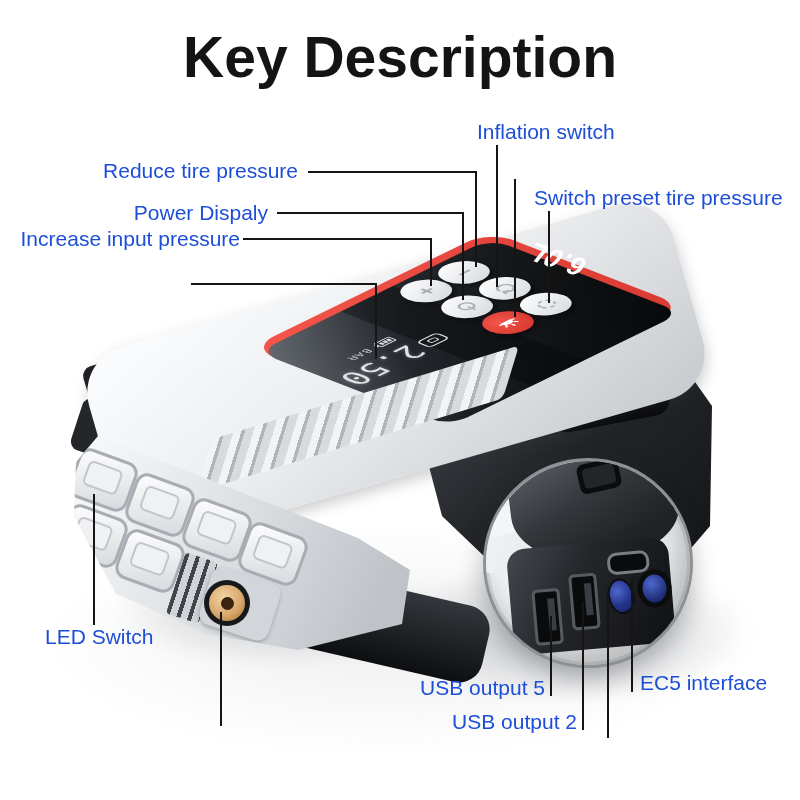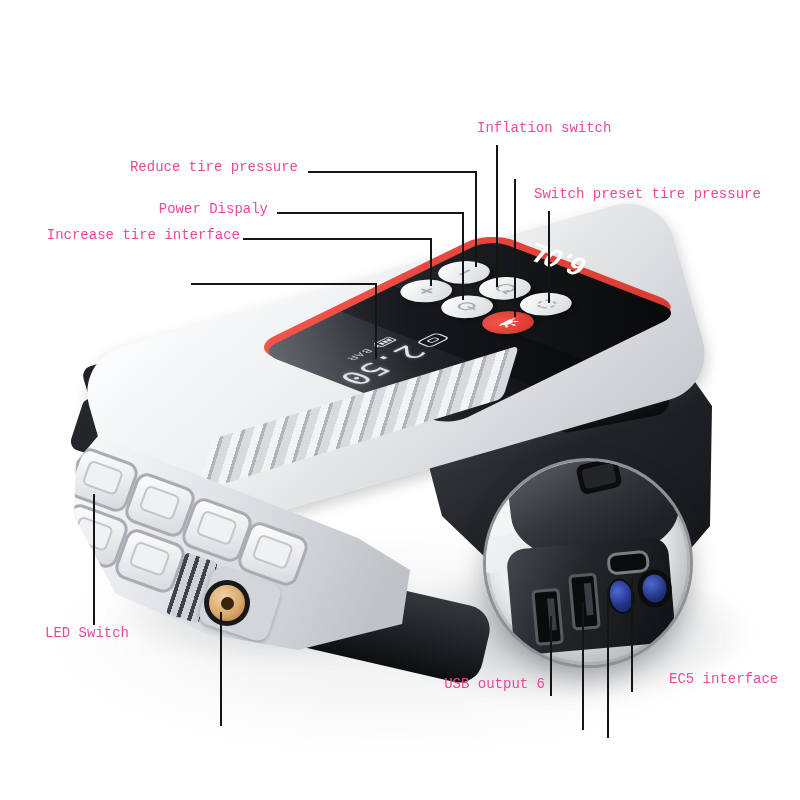--- a/index.html
+++ b/index.html
@@ -2,21 +2,21 @@
 <html><head>
 <meta charset="utf-8">
 <style>
   html,body{margin:0;padding:0;}
   body{width:800px;height:800px;background:#ffffff;font-family:"Liberation Sans",sans-serif;overflow:hidden;}
   .canvas{position:relative;width:800px;height:800px;background:#fff;overflow:hidden;}
 
   .title{position:absolute;left:0;top:24px;width:800px;text-align:center;
          font-size:57px;font-weight:800;color:#141414;letter-spacing:0;z-index:40;}
 
-  .label{position:absolute;font-size:14px;color:#ec4899;white-space:nowrap;z-index:41;font-family:Liberation Mono, monospace;}
+  .label{position:absolute;font-size:21px;color:#1d4ed8;white-space:nowrap;z-index:41;}
 
   .ln{position:absolute;background:#151515;z-index:38;}
   .h{height:2px;} .v{width:2px;}
 
   
   .shadow{position:absolute;border-radius:50%;z-index:1;filter:blur(7px);}
   .sh1{left:110px;top:556px;width:330px;height:110px;
        background:radial-gradient(ellipse at center,rgba(120,126,133,.38),rgba(120,126,133,0) 70%);}
   .sh2{left:390px;top:562px;width:360px;height:140px;
        background:radial-gradient(ellipse at center,rgba(110,116,124,.42),rgba(110,116,124,0) 72%);}
@@ -124,20 +124,21 @@
   .ec5 i{position:absolute;left:5px;top:5px;width:24px;height:28px;border-radius:50%;display:block;
        background:radial-gradient(circle at 38% 32%,#4e68cf 0%,#1d2b73 70%);}
 
   svg{display:block;}
 </style>
 </head>
 <body>
 
 <div class="canvas">
 
+  <div class="title">Key Description</div>
 
   <div class="shadow sh3"></div>
   <div class="shadow sh1"></div>
   <div class="shadow sh2"></div>
 
   <div class="underside"></div>
   <div class="wedge-tl"></div>
   <div class="nub-left"></div>
 
   <div class="body-dark">
@@ -290,18 +291,19 @@
   <div class="ln v" style="left:220px;top:612px;height:114px;"></div>
   <div class="ln v" style="left:550px;top:616px;height:80px;"></div>
   <div class="ln v" style="left:582px;top:602px;height:128px;"></div>
   <div class="ln v" style="left:607px;top:590px;height:148px;"></div>
   <div class="ln v" style="left:631px;top:578px;height:114px;"></div>
 
   <div class="label" style="left:477px;top:120px;">Inflation switch</div>
   <div class="label" style="right:502px;top:159px;">Reduce tire pressure</div>
   <div class="label" style="left:534px;top:186px;">Switch preset tire pressure</div>
   <div class="label" style="right:532px;top:201px;">Power Dispaly</div>
-  <div class="label" style="right:560px;top:227px;">Increase tire interface</div>
+  <div class="label" style="right:560px;top:227px;">Increase input pressure</div>
   <div class="label" style="left:45px;top:625px;">LED Switch</div>
-  <div class="label" style="right:255px;top:676px;">USB output 6</div>
-  <div class="label" style="left:669px;top:671px;">EC5 interface</div>
+  <div class="label" style="right:255px;top:676px;">USB output 5</div>
+  <div class="label" style="right:223px;top:710px;">USB output 2</div>
+  <div class="label" style="left:640px;top:671px;">EC5 interface</div>
 
 </div>
 
 </body></html>

